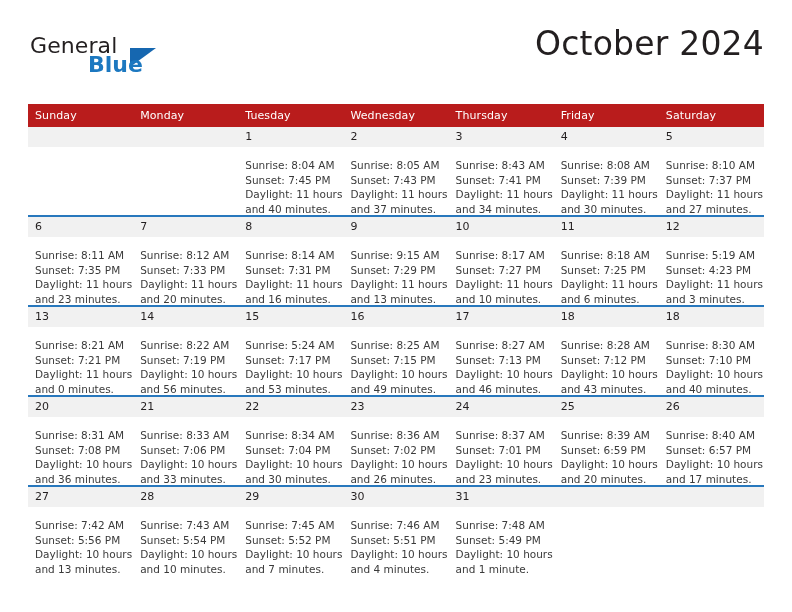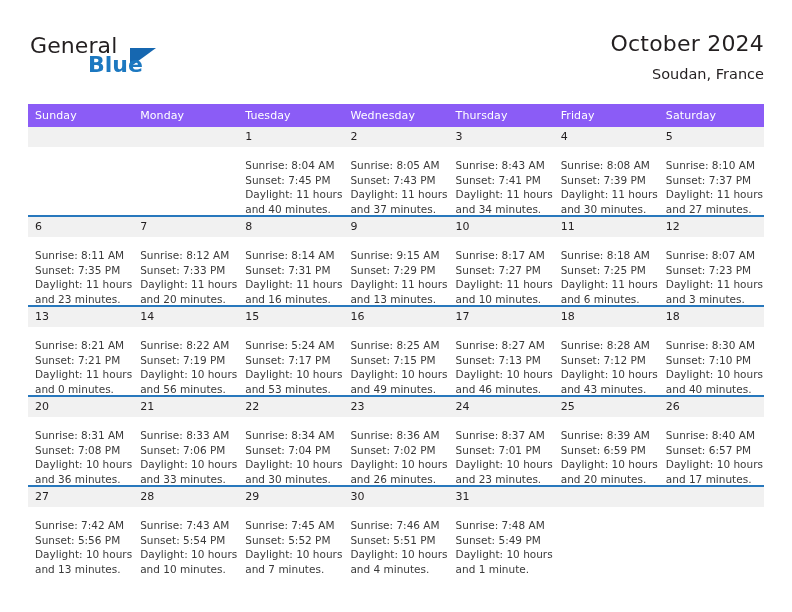--- a/index.html
+++ b/index.html
@@ -67,21 +67,21 @@
     border-right: 26px solid transparent;
   }
 
   .title-block {
     position: absolute;
     right: 0;
     top: 0;
     text-align: right;
   }
   .month-title {
-    font-size: 22px;
+    font-size: 33px;
     font-weight: 400;
     color: #231f20;
     line-height: 32px;
     letter-spacing: 0.2px;
     font-family: "DejaVu Sans", sans-serif;
   }
   .location {
     margin-top: 5px;
     font-size: 14.5px;
     font-weight: 400;
@@ -96,21 +96,21 @@
     left: 28px;
     top: 104px;
     width: 736px;
   }
   table.cal {
     width: 736px;
     border-collapse: collapse;
     table-layout: fixed;
   }
   table.cal th {
-    background: #8b5cf6;
+    background: #b91c1c;
     color: #ffffff;
     font-size: 11px;
     font-weight: 400;
     text-align: left;
     padding: 5px 0 5px 7px;
     height: 11px;
     font-family: "DejaVu Sans", sans-serif;
     letter-spacing: 0.1px;
   }
   table.cal td {
@@ -158,21 +158,20 @@
   <div class="header">
 
     <div class="brand">
       <span class="brand-general">General</span>
       <span class="brand-triangle"></span>
       <span class="brand-blue">Blue</span>
     </div>
 
     <div class="title-block">
       <div class="month-title">October 2024</div>
-      <div class="location">Soudan, France</div>
     </div>
 
   </div>
 
   <div class="calendar">
     <table class="cal">
       <thead>
         <tr id="weekday-row">
             <th>Sunday</th>
             <th>Monday</th>
@@ -317,22 +316,22 @@
                   <div>Sunset: 7:25 PM</div>
                   <div>Daylight: 11 hours</div>
                   <div>and 6 minutes.</div>
                 </div>
               </div>
             </td>
             <td>
               <div class="cell-inner">
                 <div class="daynum">12</div>
                 <div class="details">
-                  <div>Sunrise: 8:07 AM</div>
-                  <div>Sunset: 7:23 PM</div>
+                  <div>Sunrise: 5:19 AM</div>
+                  <div>Sunset: 4:23 PM</div>
                   <div>Daylight: 11 hours</div>
                   <div>and 3 minutes.</div>
                 </div>
               </div>
             </td>
           </tr>
           <tr class="week">
             <td>
               <div class="cell-inner">
                 <div class="daynum">13</div>

